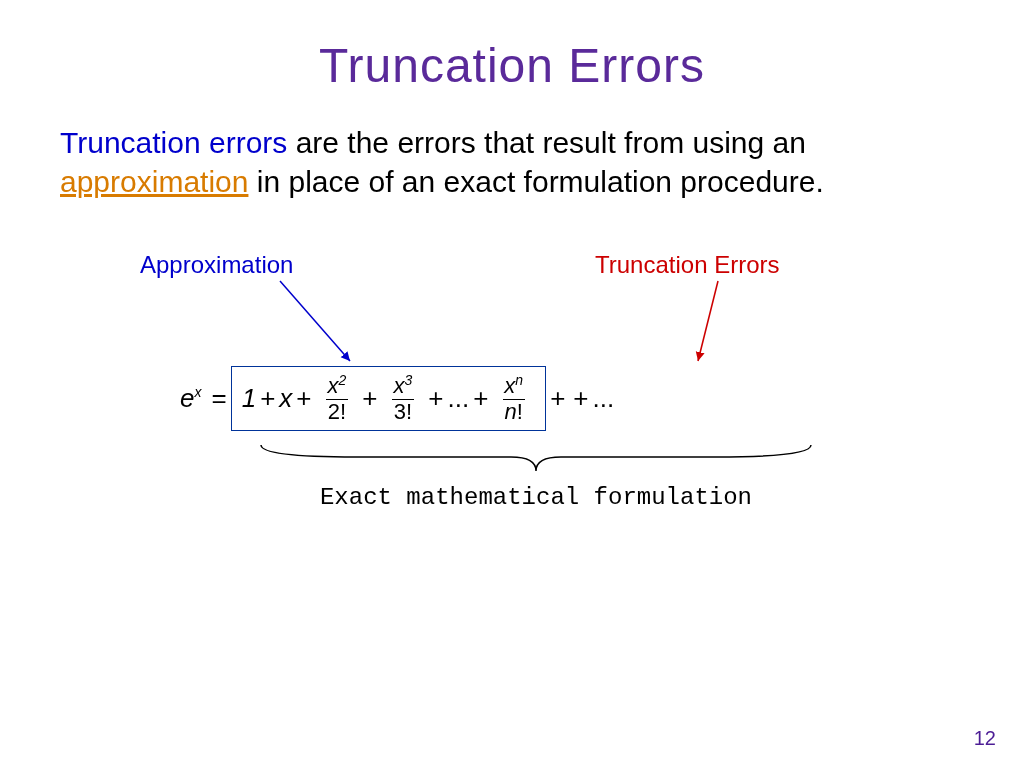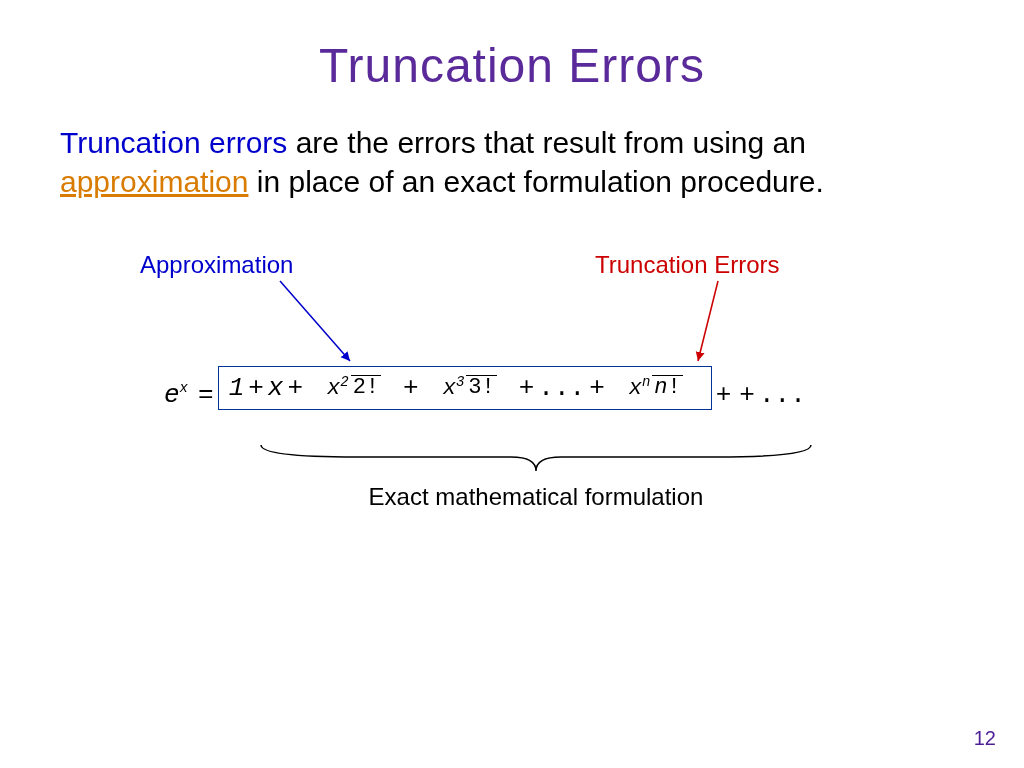--- a/index.html
+++ b/index.html
@@ -41,65 +41,66 @@
   .label {
     position: absolute;
     font-size: 24px;
   }
   .label.blue { color: #0000cc; }
   .label.red  { color: #cc0000; }
 
   .eq-row {
     position: absolute;
     top: 115px;
-    left: 164px;
+    left: 180px;
     display: flex;
-    align-items: flex-end;
-    font-family: Liberation Mono, monospace;
+    align-items: center;
+    font-family: Liberation Sans, sans-serif;
     font-size: 26px;
     font-style: italic;
     white-space: nowrap;
   }
   .eq-lead { margin-right: 6px; }
   .sup    { font-size: 14px; vertical-align: super; font-style: italic; }
   .eq-op  { font-style: normal; padding: 0 4px; }
   .box {
     border: 1.5px solid;
     padding: 6px 10px;
     display: flex;
     align-items: center;
   }
   .box.blue { border-color: #003399; }
   .box.red  { border-color: #cc0000; }
   .frac {
     display: inline-flex;
-    flex-direction: row;
+    flex-direction: column;
     align-items: center;
     vertical-align: middle;
-    margin: 0 18px;
+    margin: 0 10px;
   }
   .frac .num, .frac .den {
     font-size: 22px;
     line-height: 1.1;
     padding: 0 2px;
     font-style: italic;
   }
   .frac .den {
     border-top: 1.2px solid #000;
     font-style: normal;
   }
   .frac .den i { font-style: italic; }
   .dots { font-style: normal; }
 
   .brace-wrap {
     position: absolute;
     top: 190px;
     left: 256px;
     width: 560px;
     text-align: center;
+    font-family: Liberation Mono, monospace;
   }
   .brace-svg { width: 560px; height: 36px; }
   .brace-caption {
     font-size: 24px;
     color: #000;
     margin-top: 2px;
   }
   .pagenum {
     position: absolute;
     right: 28px;

